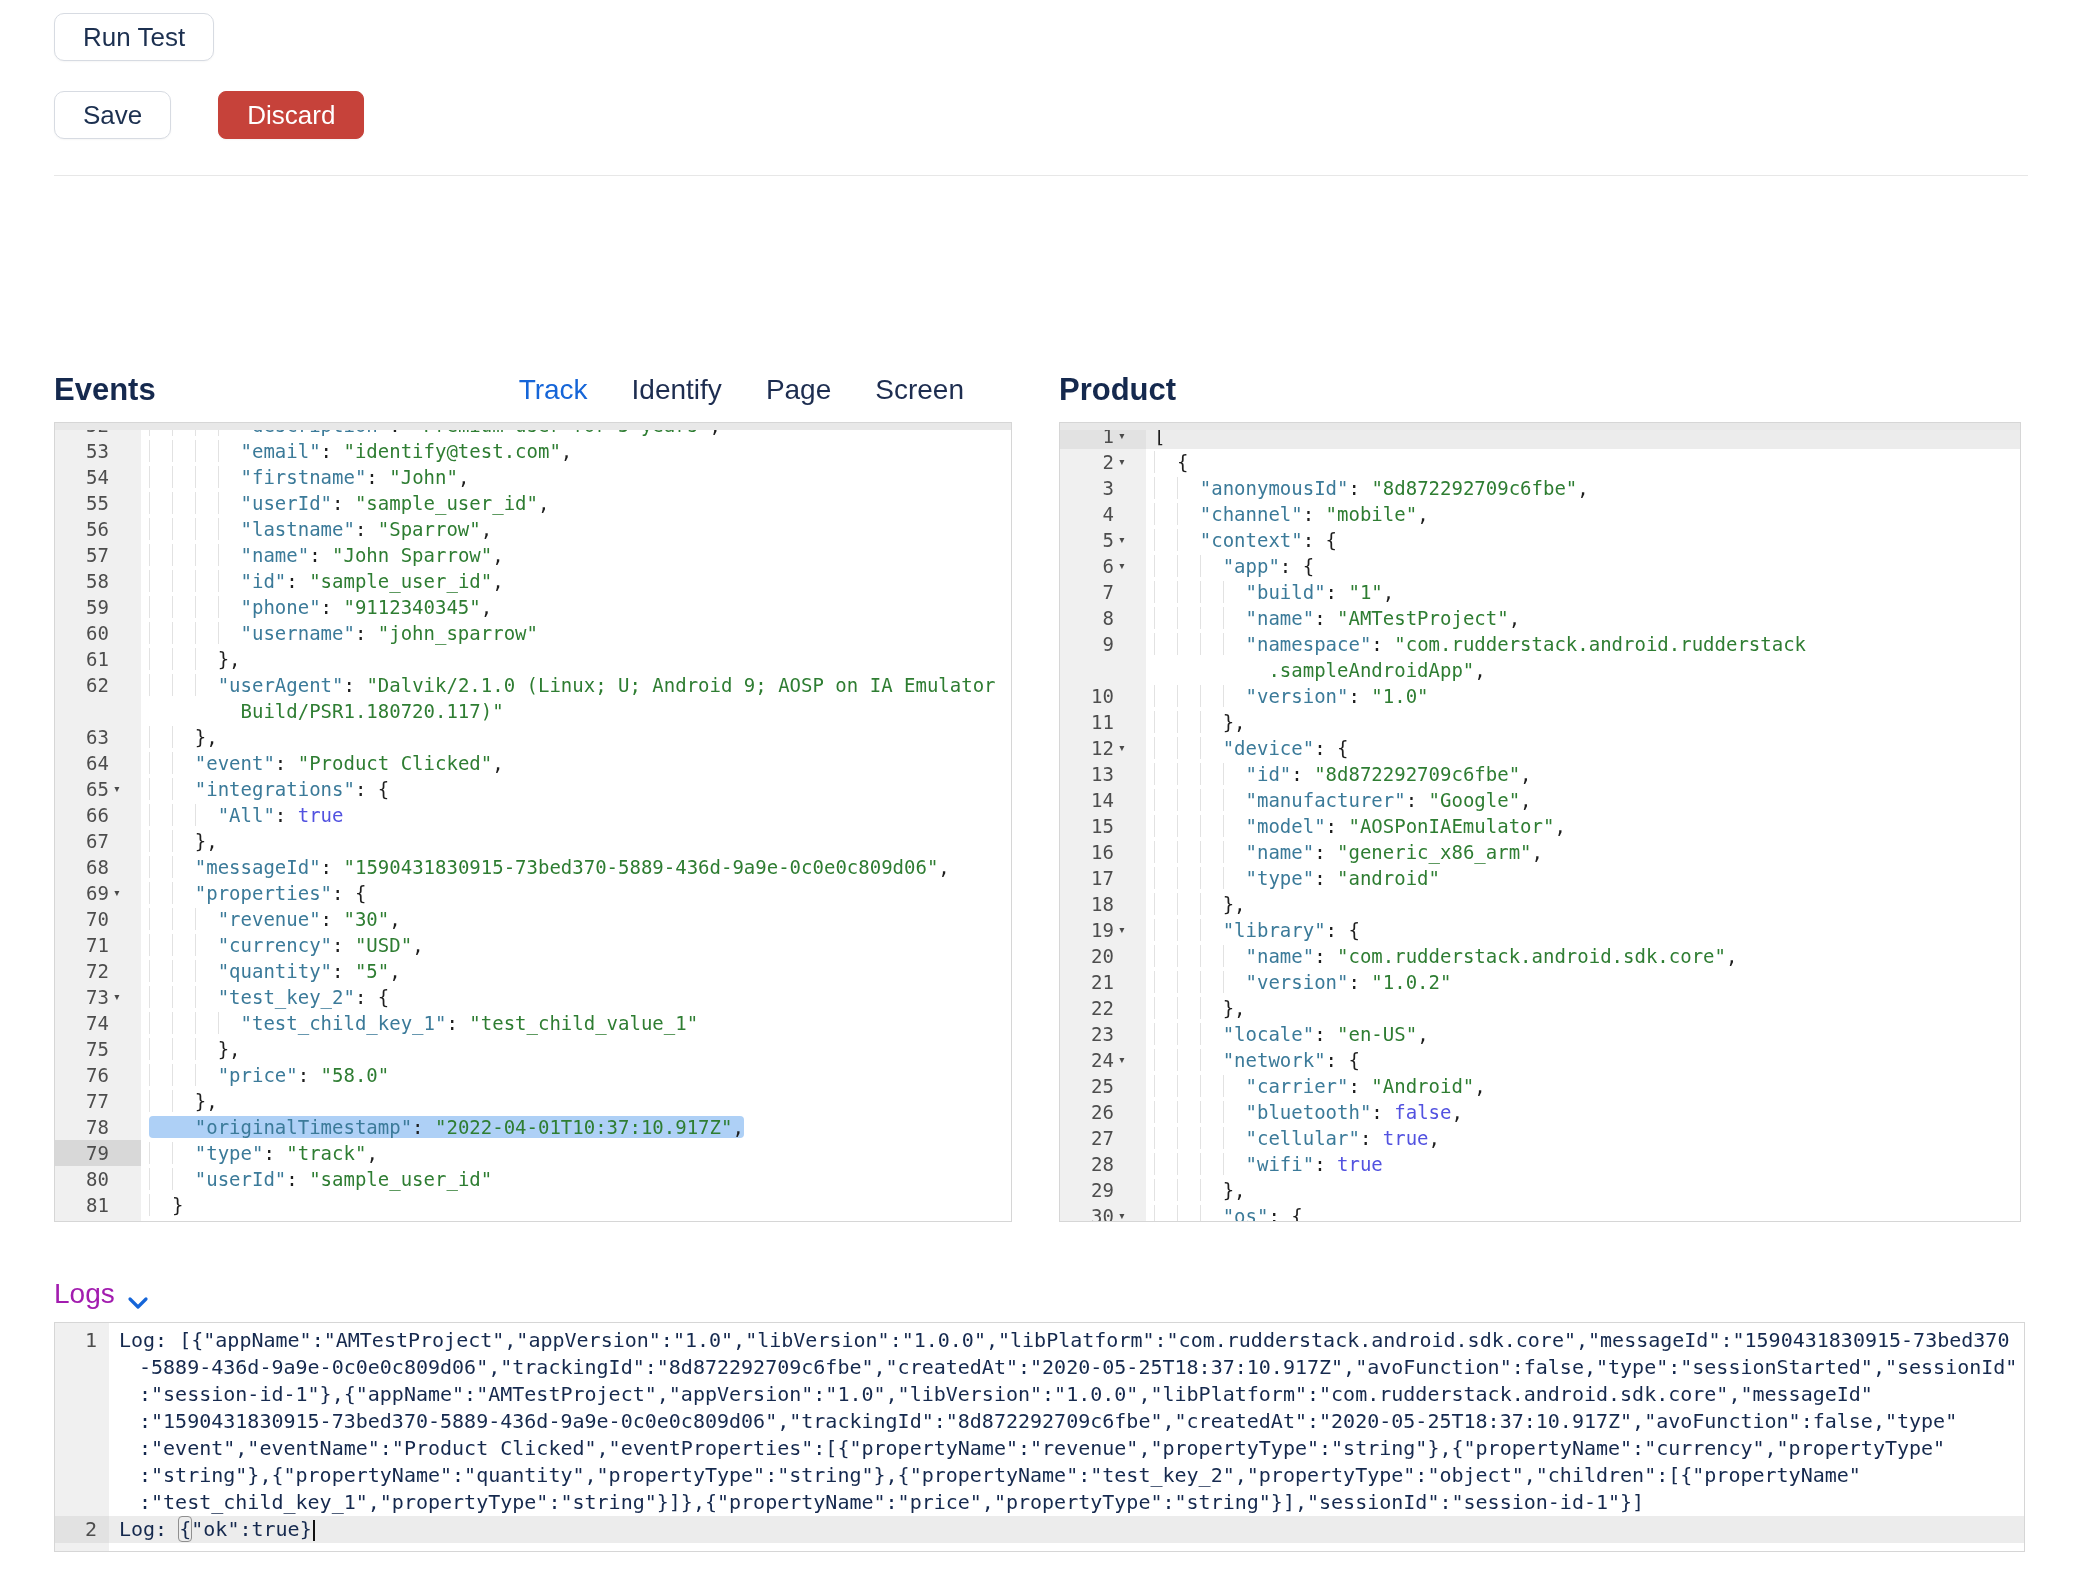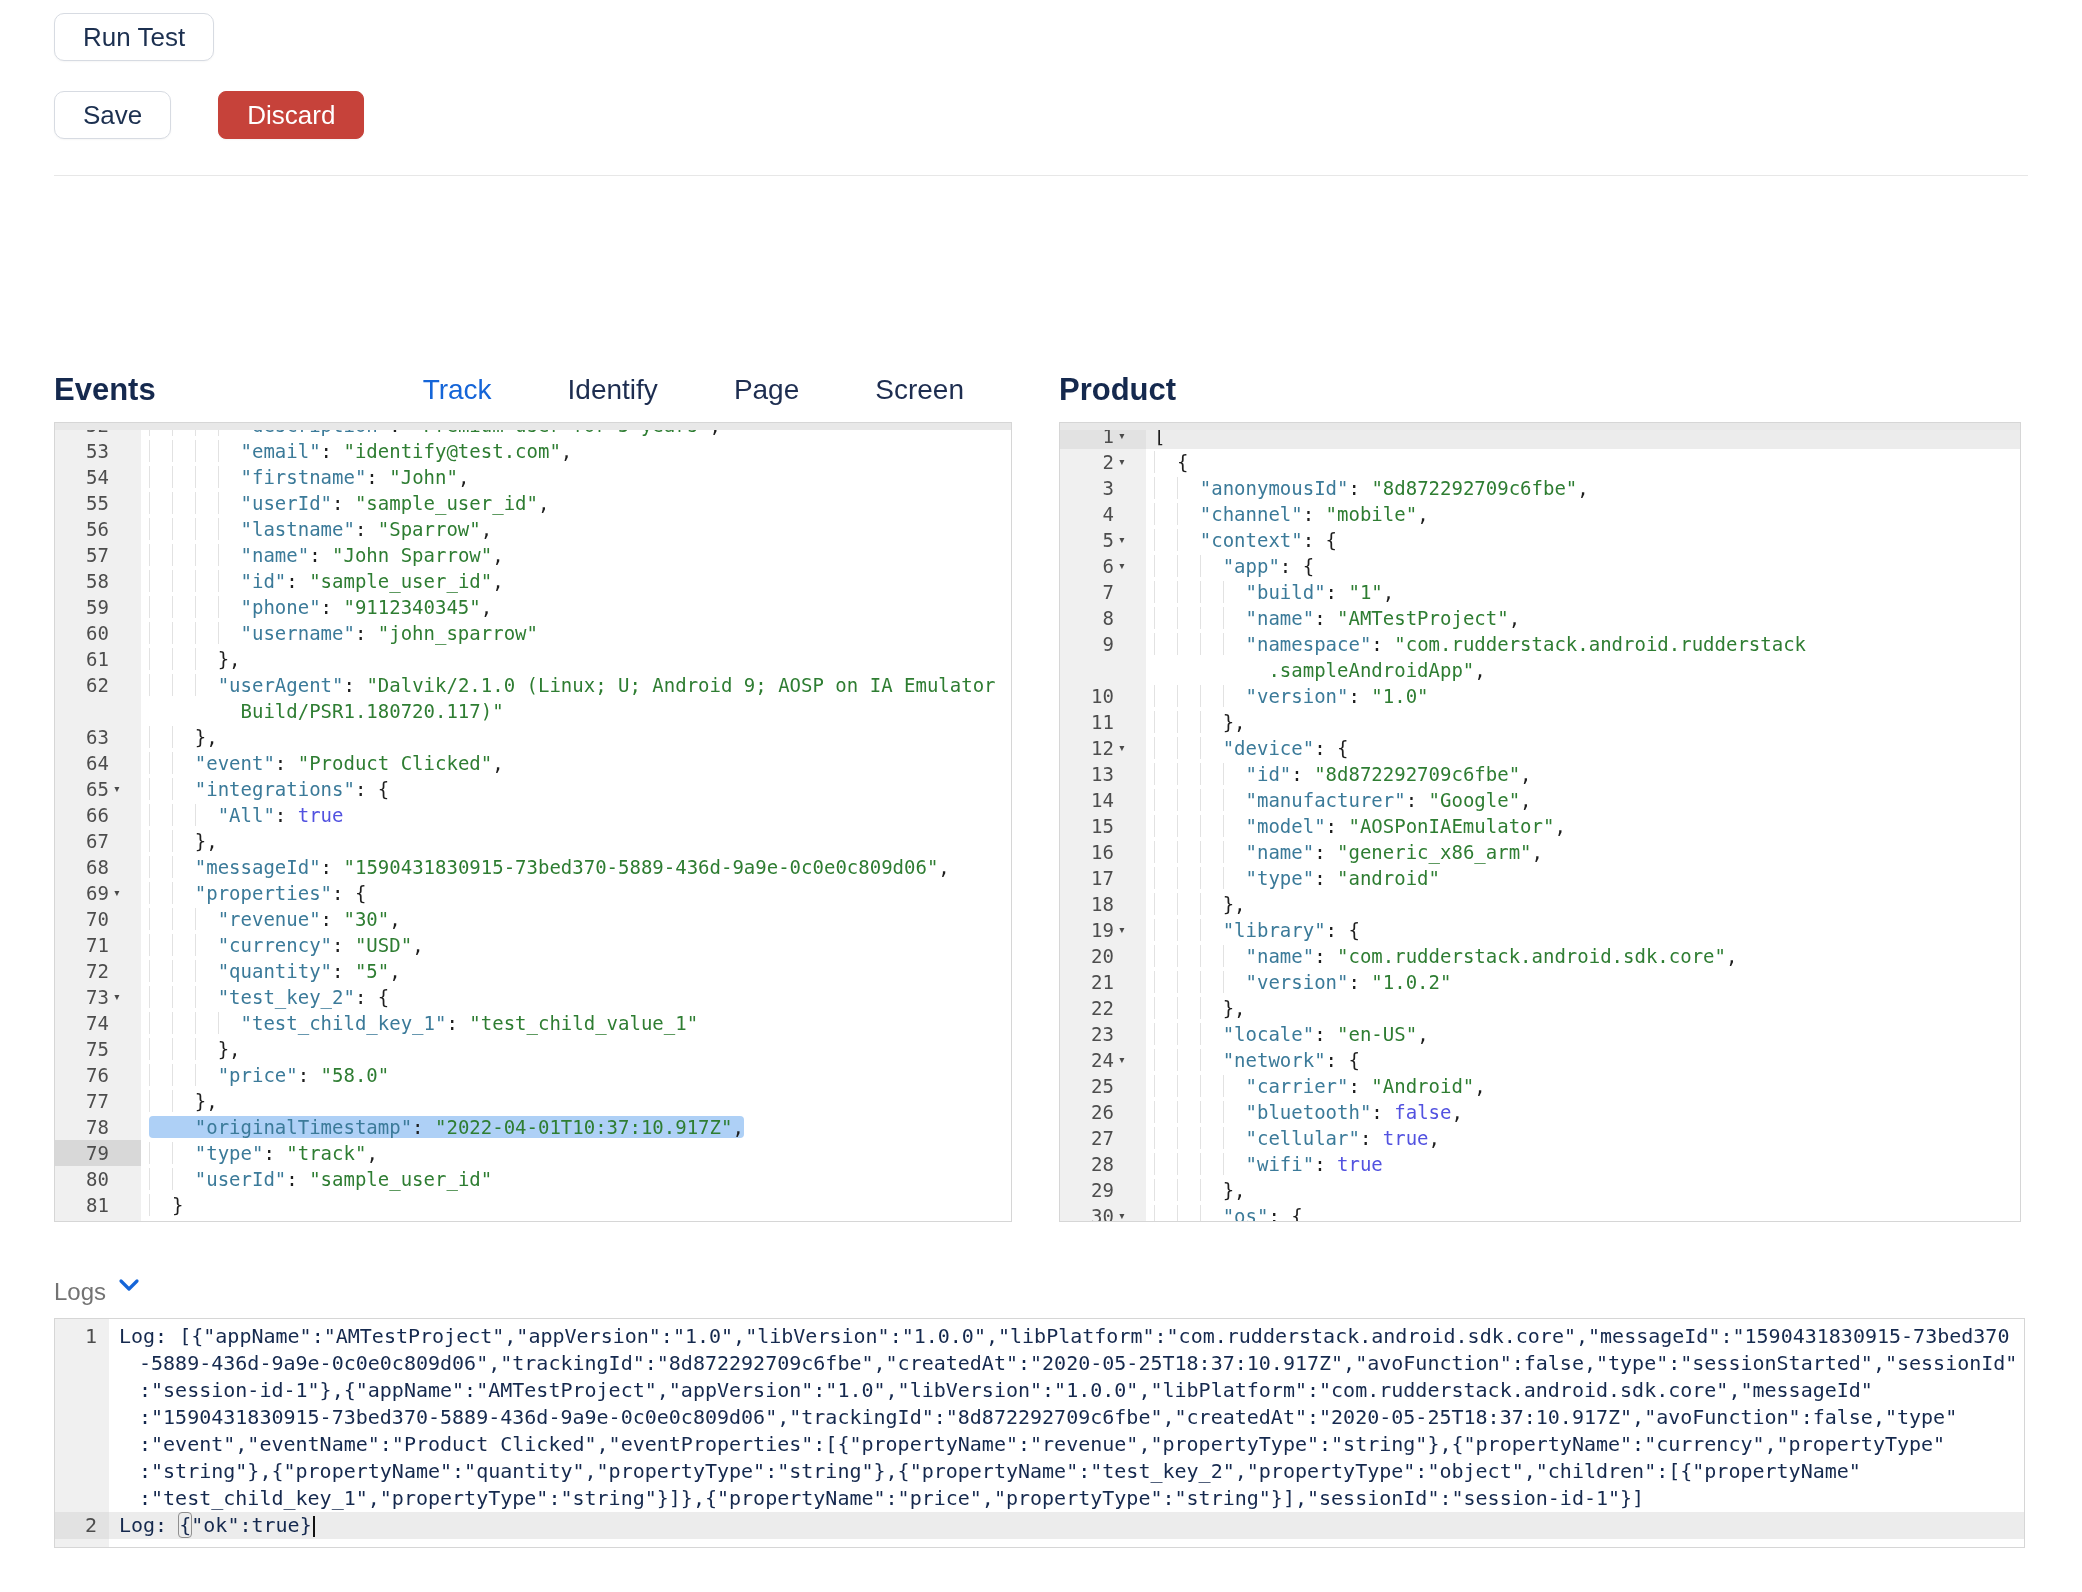--- a/index.html
+++ b/index.html
@@ -25,21 +25,21 @@
   .btn-danger {
     margin-left:47px; background:#c6423a; border:1px solid #c6423a;
     color:#ffffff; border-radius:8px;
   }
   .divider { margin-top:36px; border-top:1px solid #e7e7e7; }
 
   
   .section-head { margin-top:196px; display:flex; align-items:center; }
   .left-head { width:958px; display:flex; align-items:center; }
   .panel-title { font-size:31px; font-weight:bold; color:#15294e; }
-  .tabs { margin-left:auto; display:flex; gap:76px; padding-right:48px; font-size:28px; }
+  .tabs { margin-left:auto; display:flex; gap:44px; padding-right:48px; font-size:28px; }
   .tab { color:#1d2d50; cursor:pointer; }
   .tab.active { color:#1565d8; }
   .right-head { margin-left:47px; }
 
   
   .editors { display:flex; margin-top:14px; }
   .editor {
     position:relative; height:800px; border:1px solid #d6d6d6;
     background:#fff; overflow:hidden;
   }
@@ -70,22 +70,22 @@
   .s { color:#2e7d32; }
   .b { color:#5252e0; }
   .ind {
     background-image:repeating-linear-gradient(to right,
       #e2e2e2 0, #e2e2e2 1px, transparent 1px, transparent 2ch);
   }
   .sel { background:#aed0f6; border-radius:4px; }
 
   
   .logs-head {
-    margin-top:56px; display:flex; align-items:flex-start; gap:12px;
-    color:#737373; font-size:24px; cursor:pointer; width:max-content;
+    margin-top:56px; display:flex; align-items:flex-end; gap:12px;
+    color:#a21caf; font-size:28px; cursor:pointer; width:max-content;
   }
   .logs-box {
     position:relative; margin-top:12px; width:1971px; height:230px;
     border:1px solid #d6d6d6; overflow:hidden; padding-top:4px;
   }
   .logs-box::before {
     content:""; position:absolute; left:0; top:0; bottom:0; width:54px;
     background:#f0f0f0;
   }
   .lrow {

